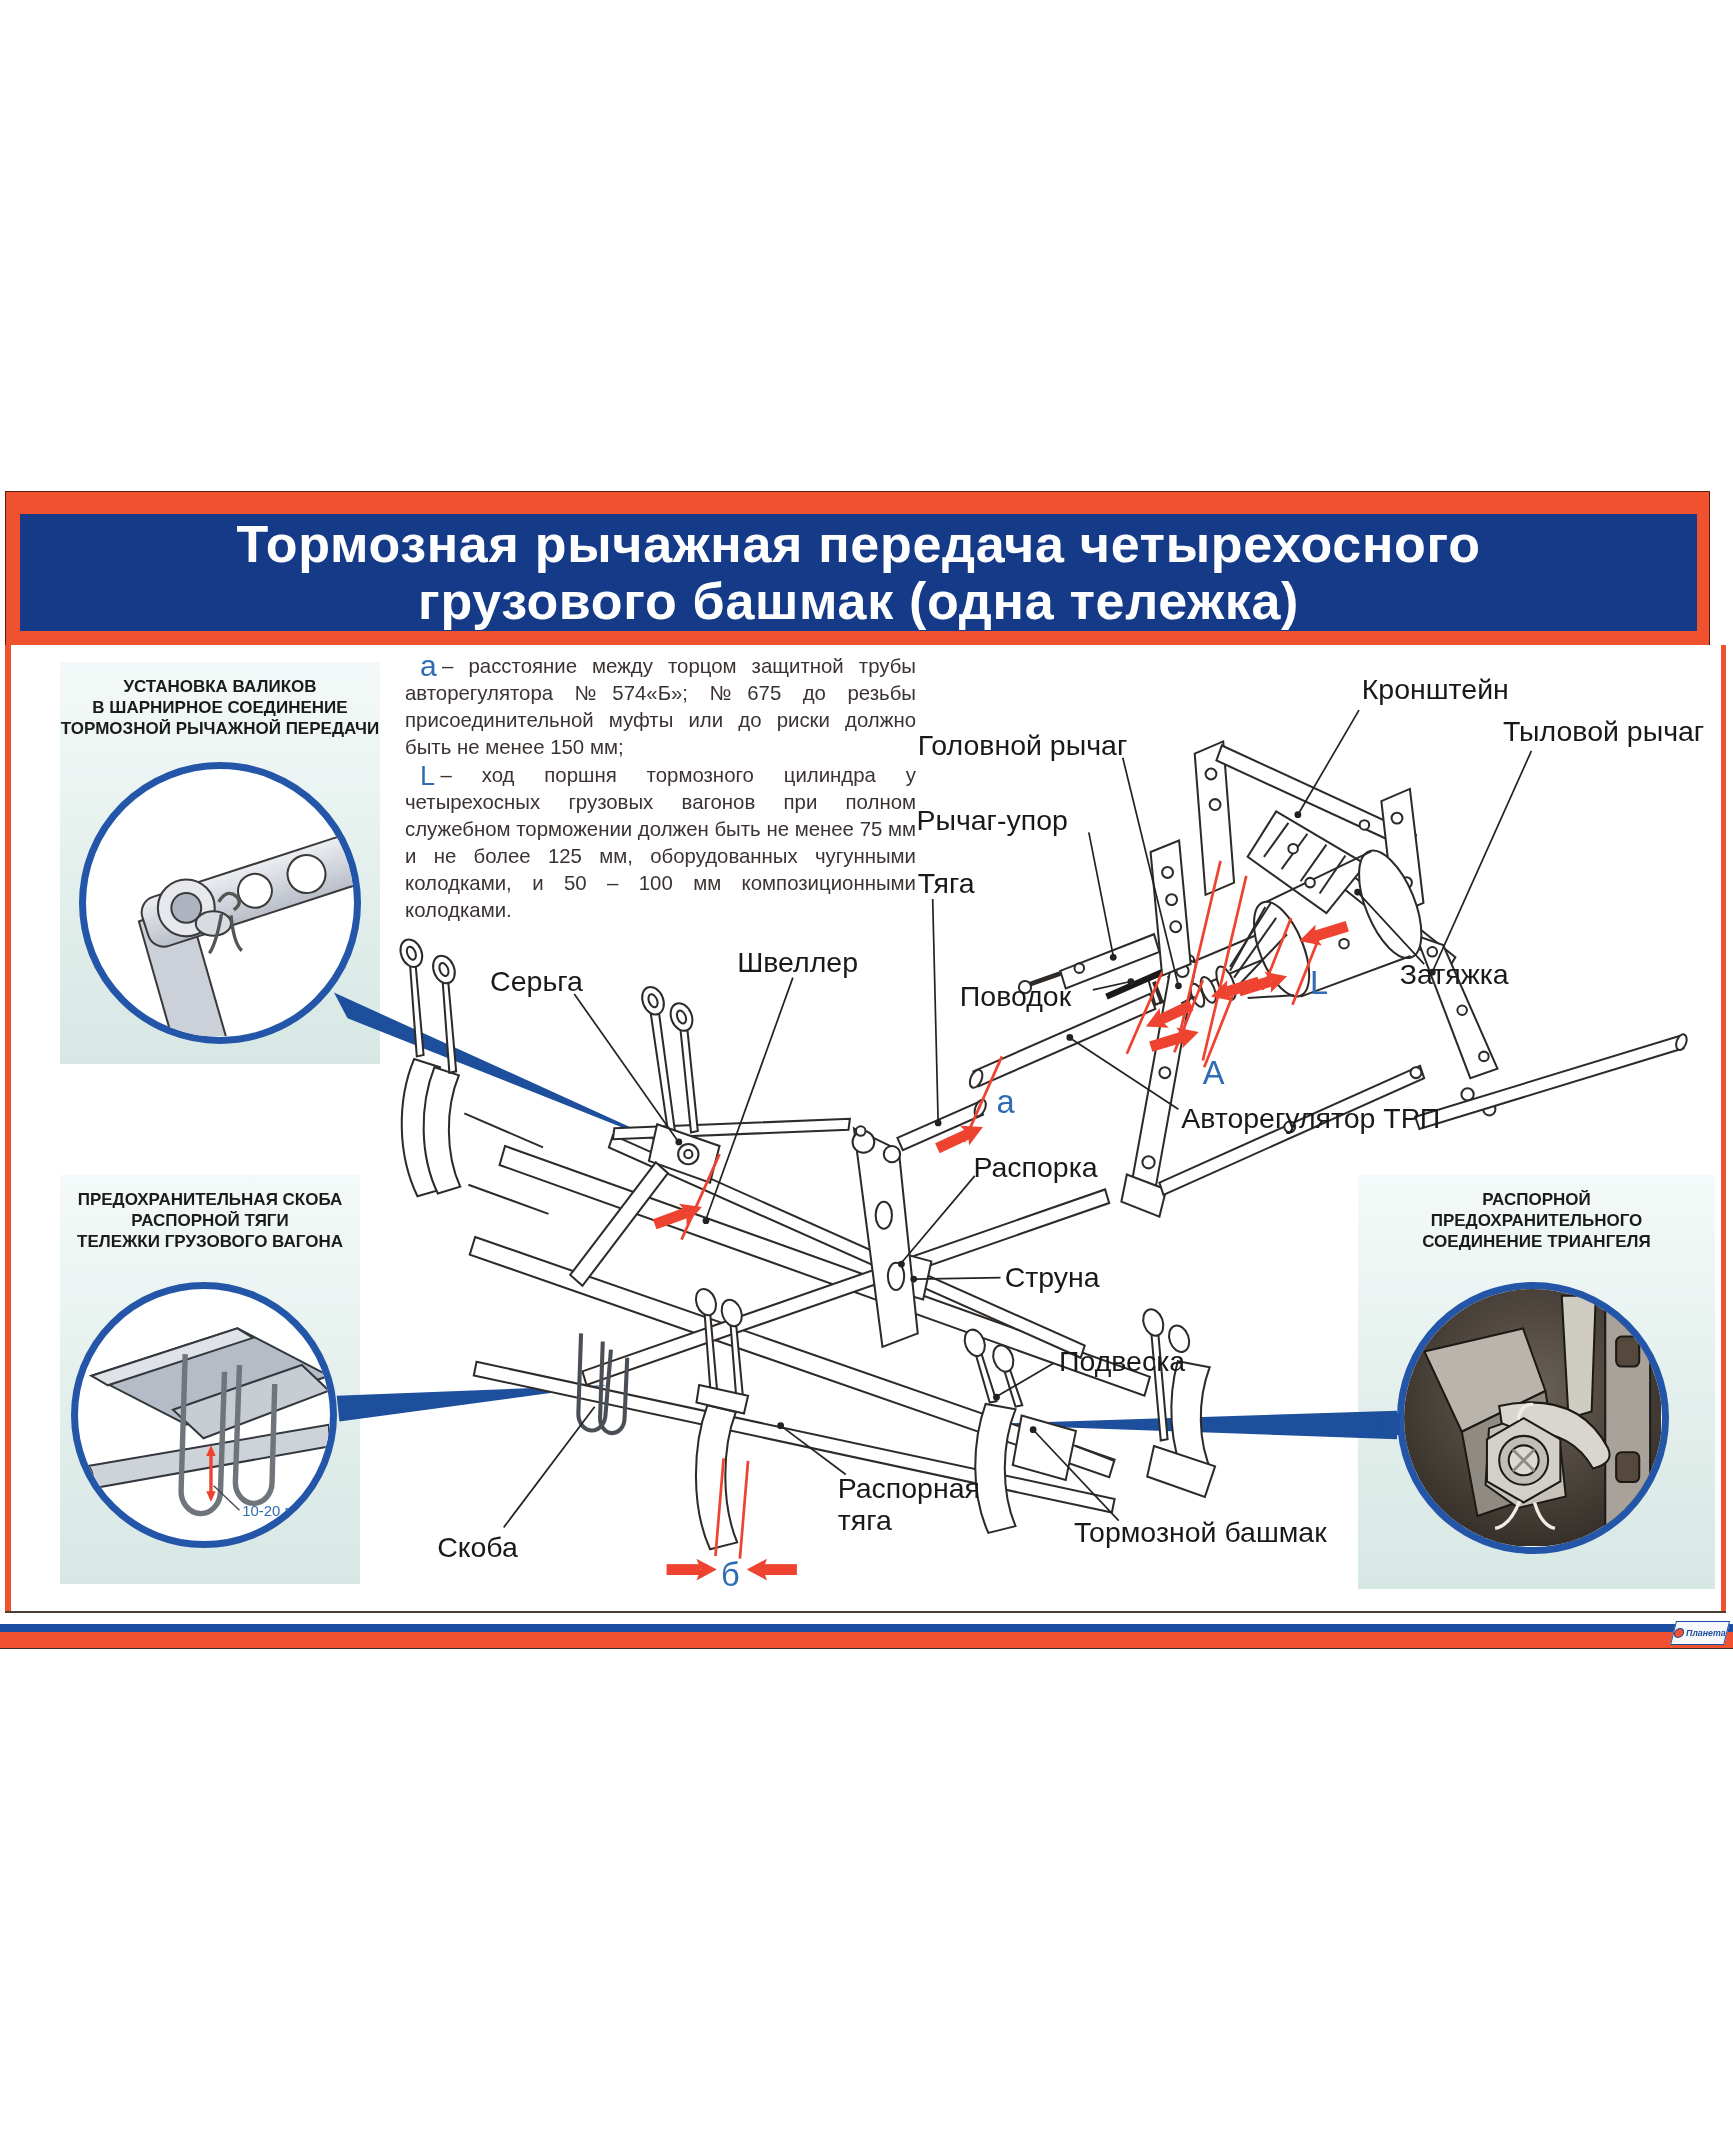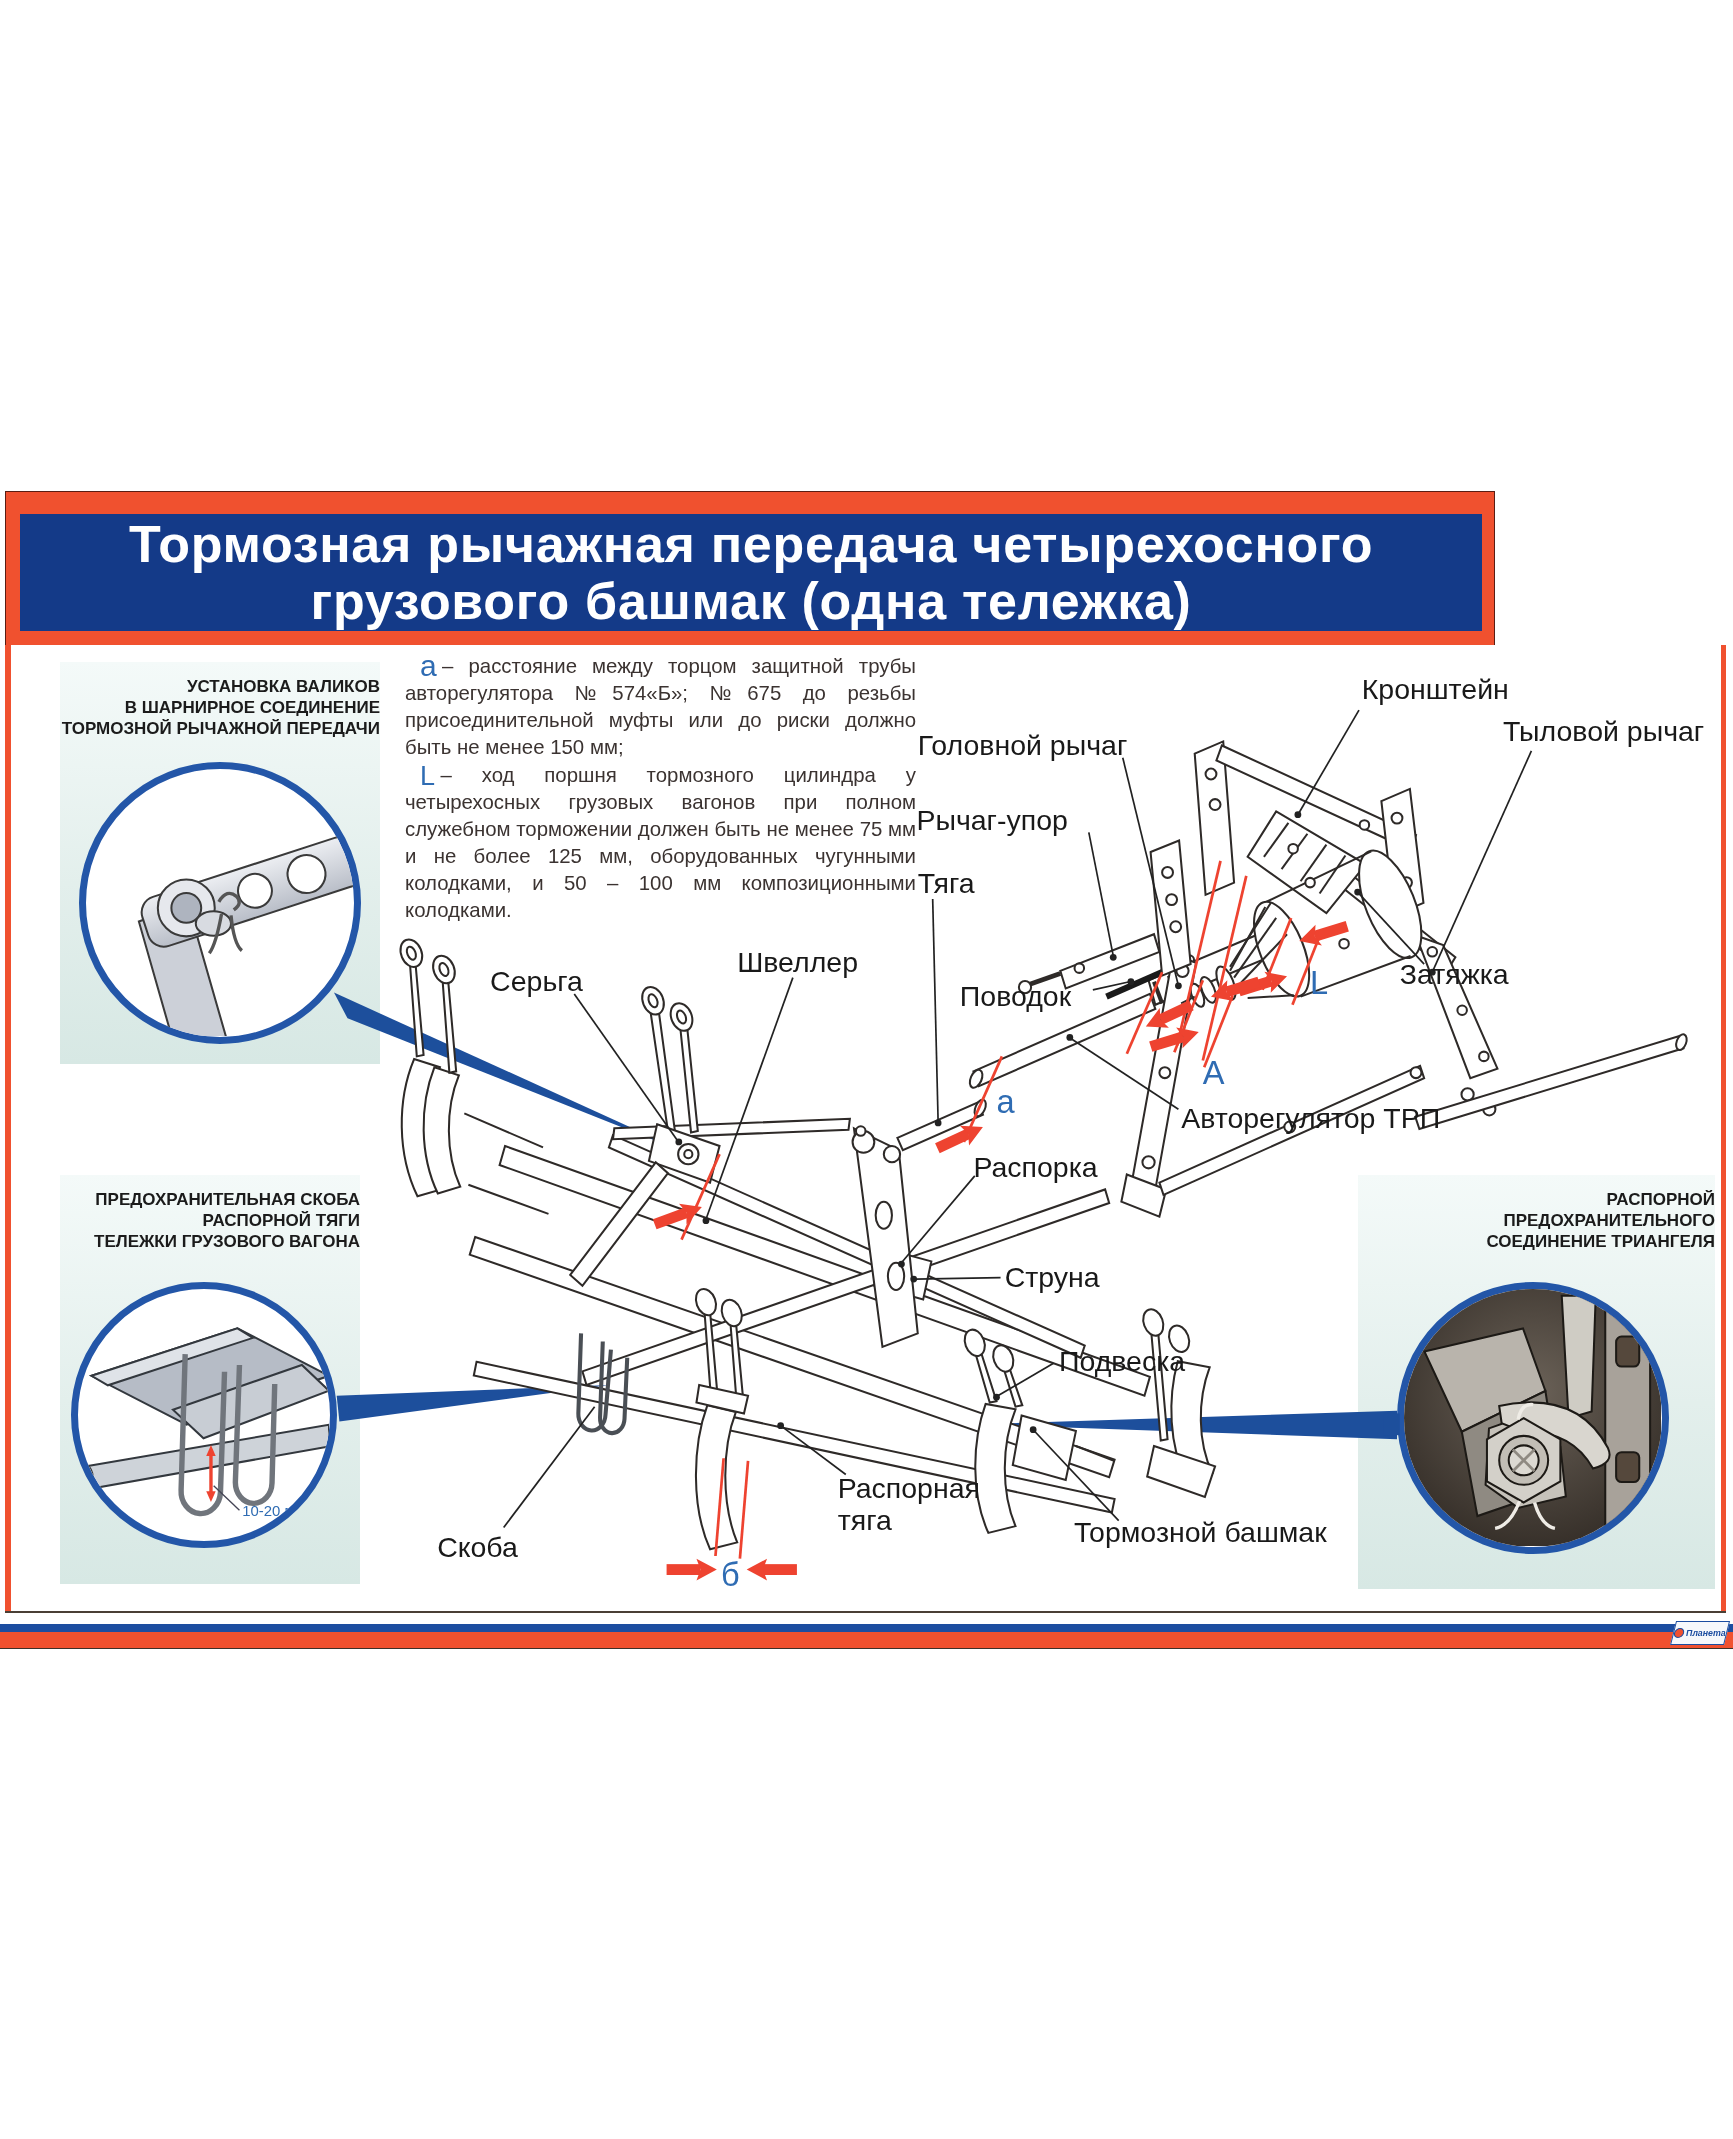--- a/index.html
+++ b/index.html
@@ -1,35 +1,35 @@
 <!DOCTYPE html>
 <html style="font-size:11px"><head>
 <meta charset="utf-8">
 <style>
   html,body{margin:0;padding:0;background:#fff;}
   .page{position:relative;width:1733px;height:2140px;background:#ffffff;overflow:hidden;
         font-family:"Liberation Sans",sans-serif;}
-  .band-top{position:absolute;left:5.4px;top:491px;width:1490px;height:154px;background:#f0512f;
+  .band-top{position:absolute;left:5.4px;top:491px;width:1705px;height:154px;background:#f0512f;
         border:1.4px solid #5a1d13;border-bottom:none;box-sizing:border-box;}
   .title-banner{position:absolute;left:13.6px;top:22px;right:12.2px;height:117px;background:#143a88;
         display:flex;flex-direction:column;align-items:center;justify-content:center;}
   .title-line{color:#ffffff;font-weight:bold;font-size:52px;line-height:57px;letter-spacing:0.7px;white-space:nowrap;}
   .content{position:absolute;left:5.4px;top:645px;width:1721px;height:966px;background:#ffffff;
         border-left:1.4px solid #5a1d13;border-right:1.4px solid #5a1d13;box-sizing:border-box;}
   .side-strip{position:absolute;top:645px;width:5.4px;height:966px;background:#f0512f;}
   .bottom-rule{position:absolute;left:5.4px;top:1611px;width:1721px;height:2px;background:#4a3f35;}
   .stripe-blue{position:absolute;left:0;top:1624px;width:1733px;height:8.1px;background:#1c4da0;}
   .stripe-orange{position:absolute;left:0;top:1632px;width:1733px;height:16.3px;background:#f0512f;border-bottom:1.4px solid #3c3129;}
   .logo-badge{position:absolute;left:1673px;top:1621px;width:54px;height:24.4px;background:#f6f8fb;
         border:1.4px solid #1c4da0;transform:skewX(-14deg);box-sizing:border-box;
         display:flex;align-items:center;justify-content:center;gap:2px;}
   .logo-dot{width:10.2px;height:10.2px;border-radius:50%;background:#f0512f;border:1.4px solid #1c4da0;box-sizing:border-box;}
   .logo-text{font-size:8.8px;font-weight:bold;font-style:italic;color:#1c4da0;transform:skewX(14deg);}
   .inset{position:absolute;background:linear-gradient(180deg,#f4faf9 0%,#e3efec 55%,#d7e8e4 100%);}
-  .inset-title{padding-top:13.6px;text-align:right;font-weight:bold;font-size:17px;line-height:21px;color:#1b1b1b;}
+  .inset-title{padding-top:13.6px;text-align:center;font-weight:bold;font-size:17px;line-height:21px;color:#1b1b1b;}
   .circle-frame{position:absolute;border:7.5px solid #2356a8;border-radius:50%;background:#ffffff;overflow:hidden;box-sizing:border-box;}
   .defs-block{position:absolute;left:405px;top:653px;width:511px;color:#3b3331;
         font-size:20.4px;line-height:27px;text-align:justify;}
   .defs-block p{margin:0 0 1.4px 0;}
   .term{color:#2f6cb3;font-size:30px;line-height:20.4px;padding-left:15px;padding-right:5.4px;vertical-align:-2.7px;}
   .term-l{font-size:27px;}
   svg text.plabel{font-size:42px;fill:#191919;}
   svg text.dimletter{font-size:48px;fill:#2f6cb3;}
   .drawing-layer{position:absolute;left:0;top:645px;}
 </style>

